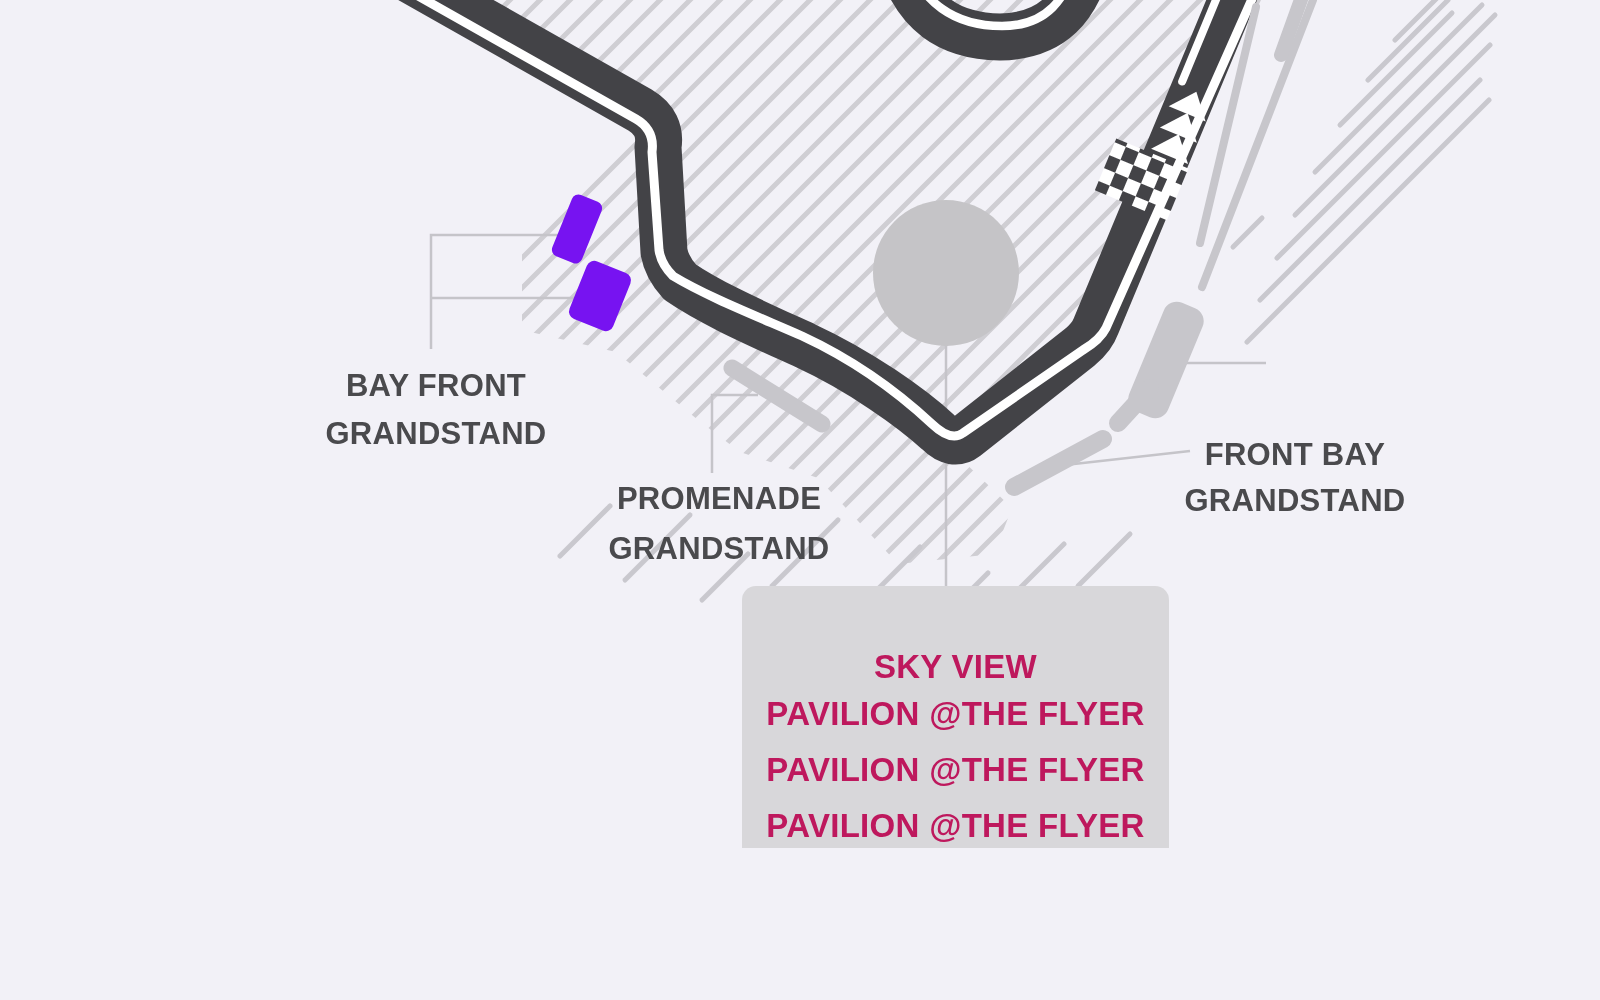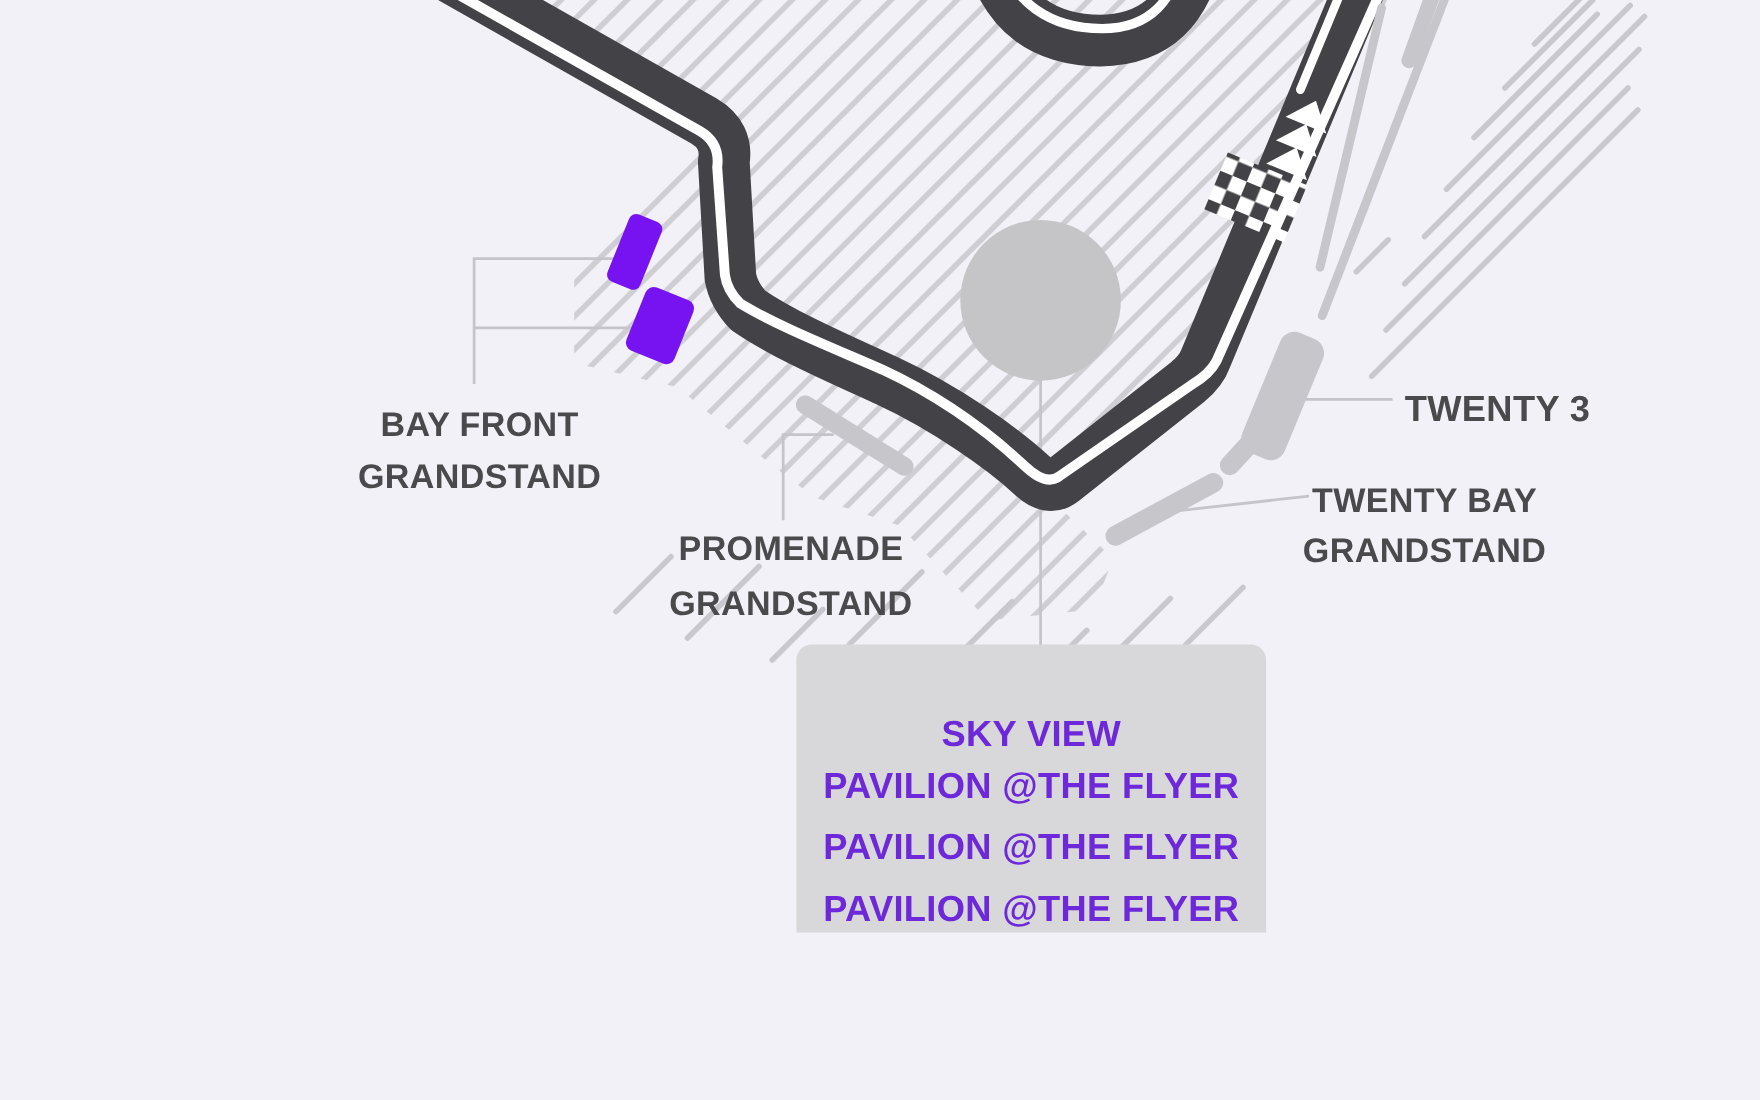--- a/index.html
+++ b/index.html
@@ -14,24 +14,24 @@
     color:#4a4a4d;
     font-weight:bold;
     font-size:31px;
     line-height:48px;
     text-align:center;
     letter-spacing:.3px;
     white-space:nowrap;
   }
   #lbl-twenty3{font-size:33px;text-align:left;}
   #flyer-box{
-    position:absolute;left:724px;top:586px;width:427px;height:319px;
+    position:absolute;left:742px;top:586px;width:427px;height:319px;
     background:#d8d7da;border-radius:14px;
     display:flex;flex-direction:column;justify-content:center;
-    text-align:center;color:#6d28d9;font-weight:bold;
+    text-align:center;color:#be185d;font-weight:bold;
   }
   .venue{font-size:33px;line-height:47px;margin:4.5px 0;letter-spacing:.3px;}
 </style>
 </head>
 <body>
 
 <div id="stage">
 
   <svg id="art" width="1600" height="1000" viewBox="0 0 1600 1000">
     <defs>
@@ -127,24 +127,23 @@
   <div class="maplabel" id="lbl-bayfront" style="left:276px;top:362px;width:320px;">
     <div>BAY FRONT</div>
     <div>GRANDSTAND</div>
   </div>
 
   <div class="maplabel" id="lbl-promenade" style="left:559px;top:474px;width:320px;line-height:50px;">
     <div>PROMENADE</div>
     <div>GRANDSTAND</div>
   </div>
 
-  <div class="maplabel" id="lbl-twenty3" style="left:1277px;top:348px;">TWENTY 3</div>
 
   <div class="maplabel" id="lbl-marina" style="left:1135px;top:432px;width:320px;line-height:46px;">
-    <div>TWENTY BAY</div>
+    <div>FRONT BAY</div>
     <div>GRANDSTAND</div>
   </div>
 
   <div id="flyer-box">
     <div class="venue">
       <div>SKY VIEW</div>
       <div>PAVILION @THE FLYER</div>
     </div>
     <div class="venue">
       <div>PAVILION @THE FLYER</div>

